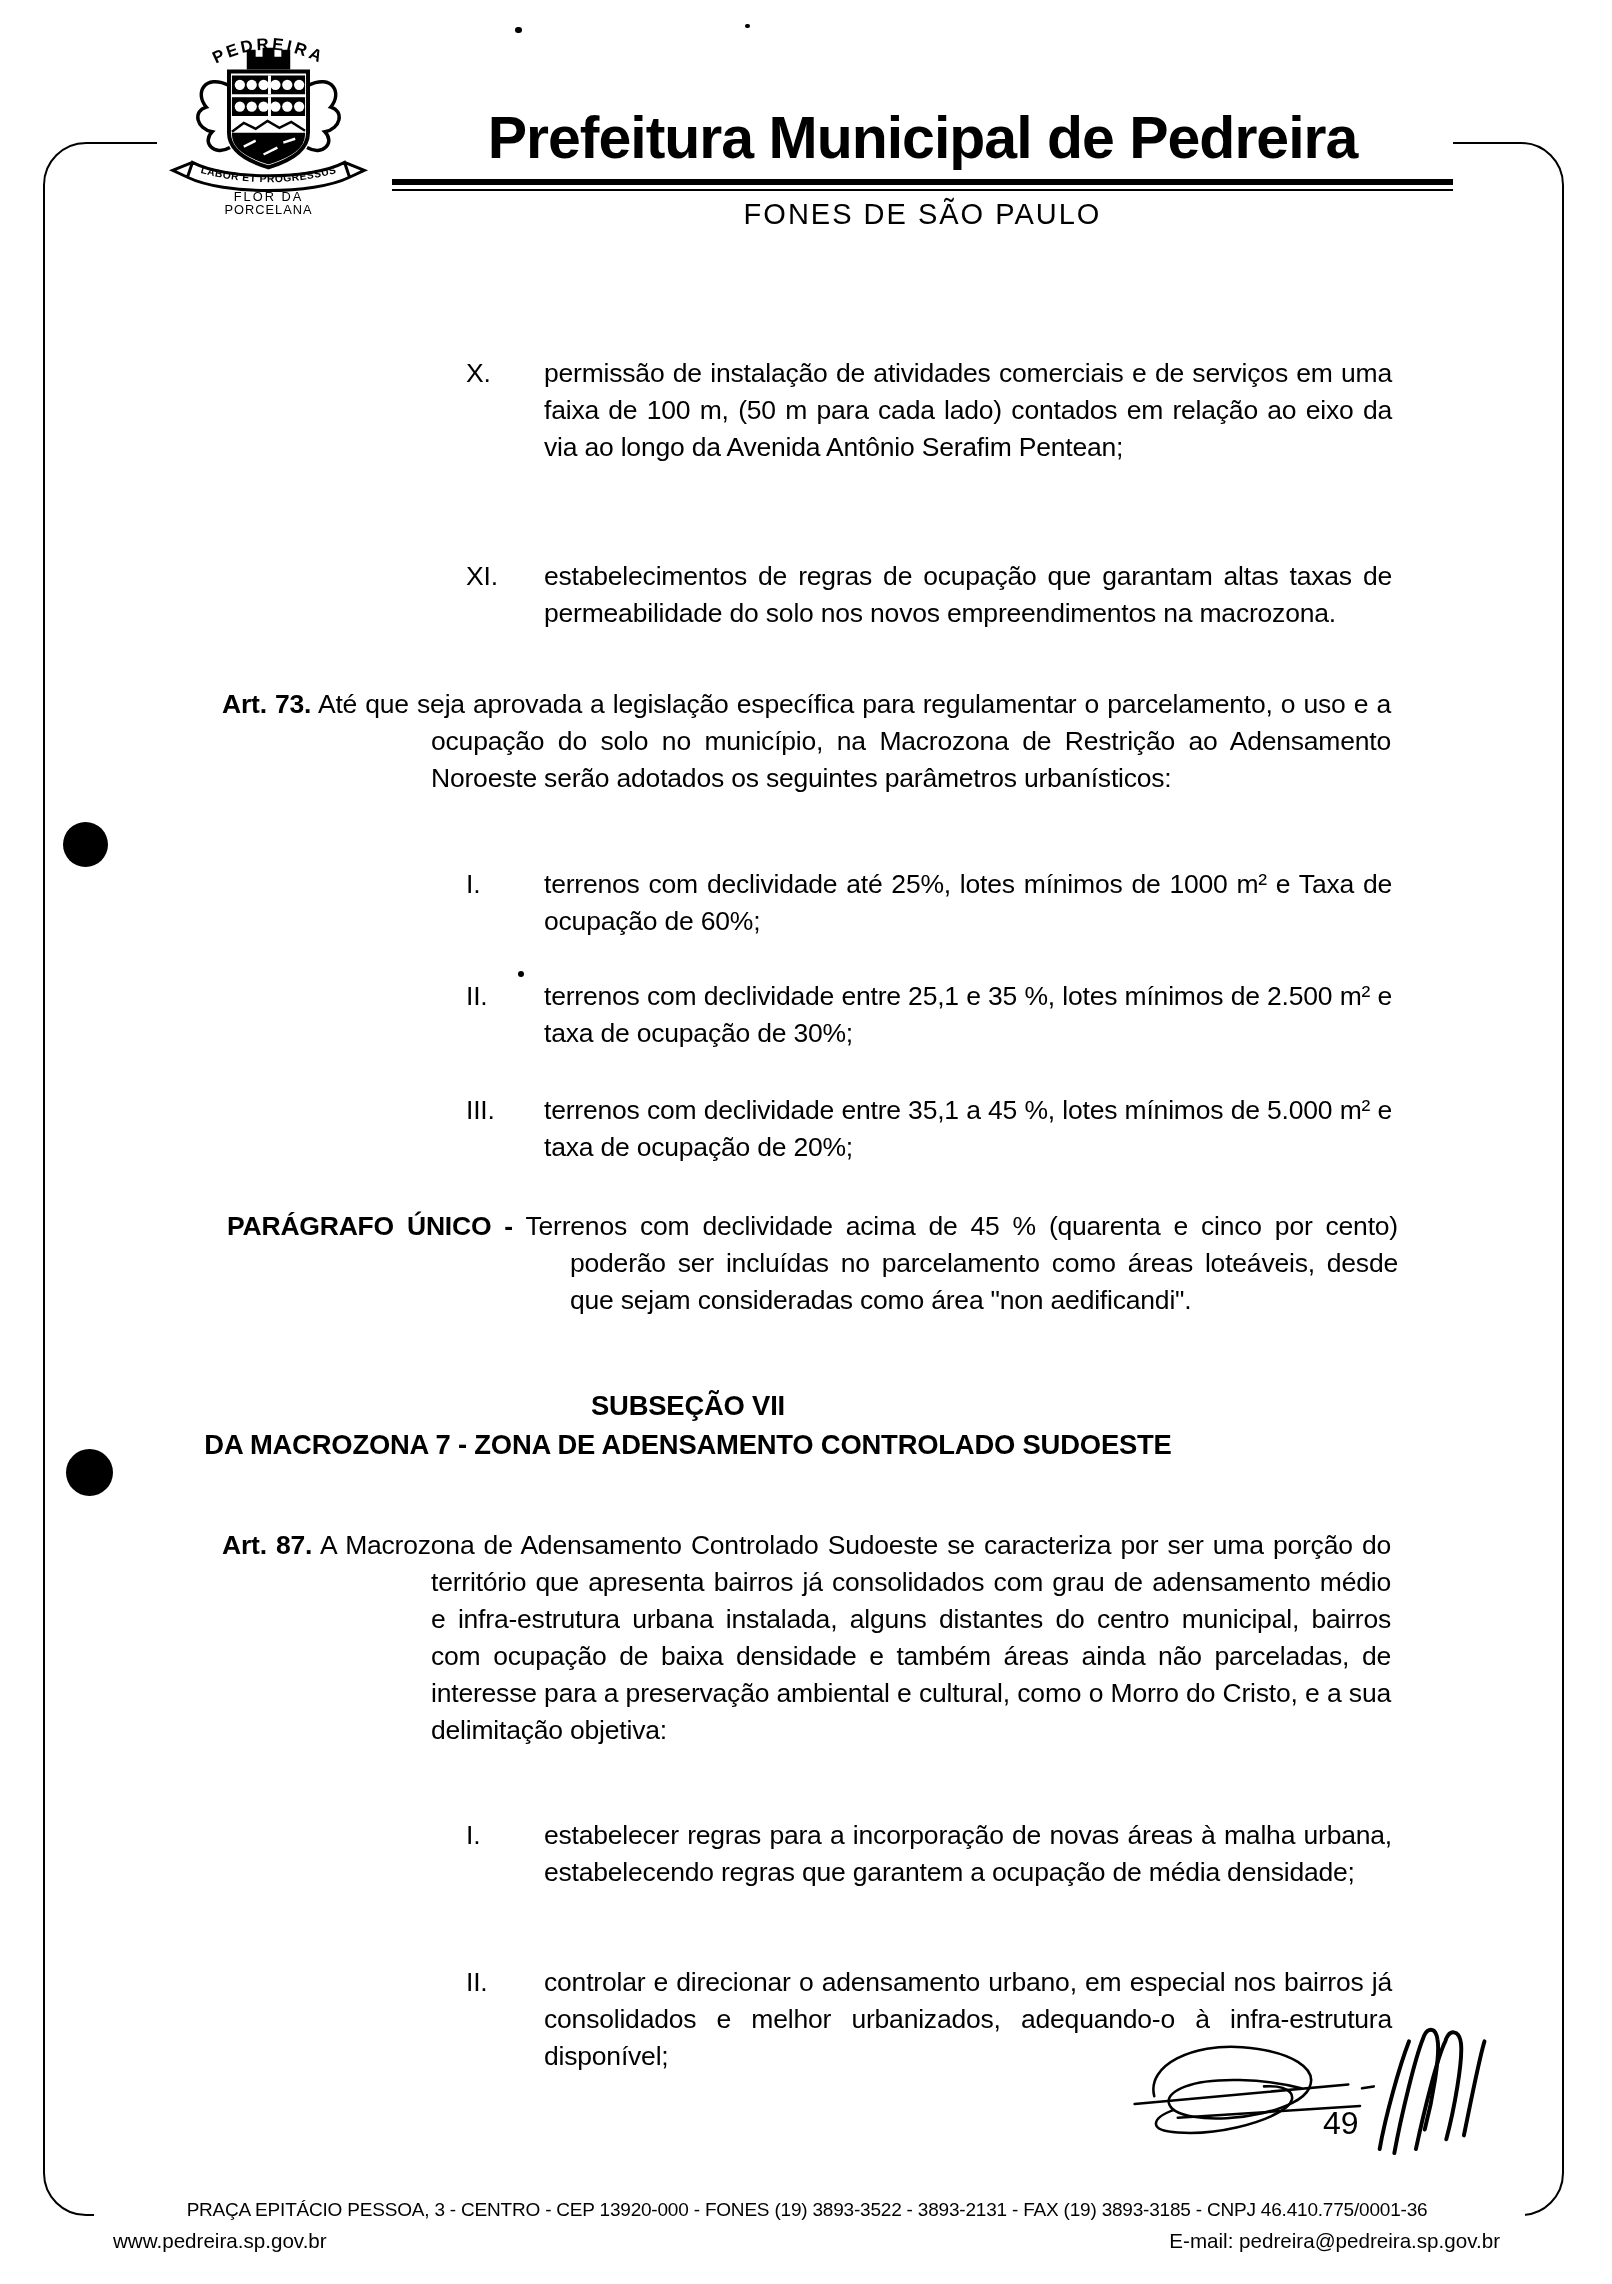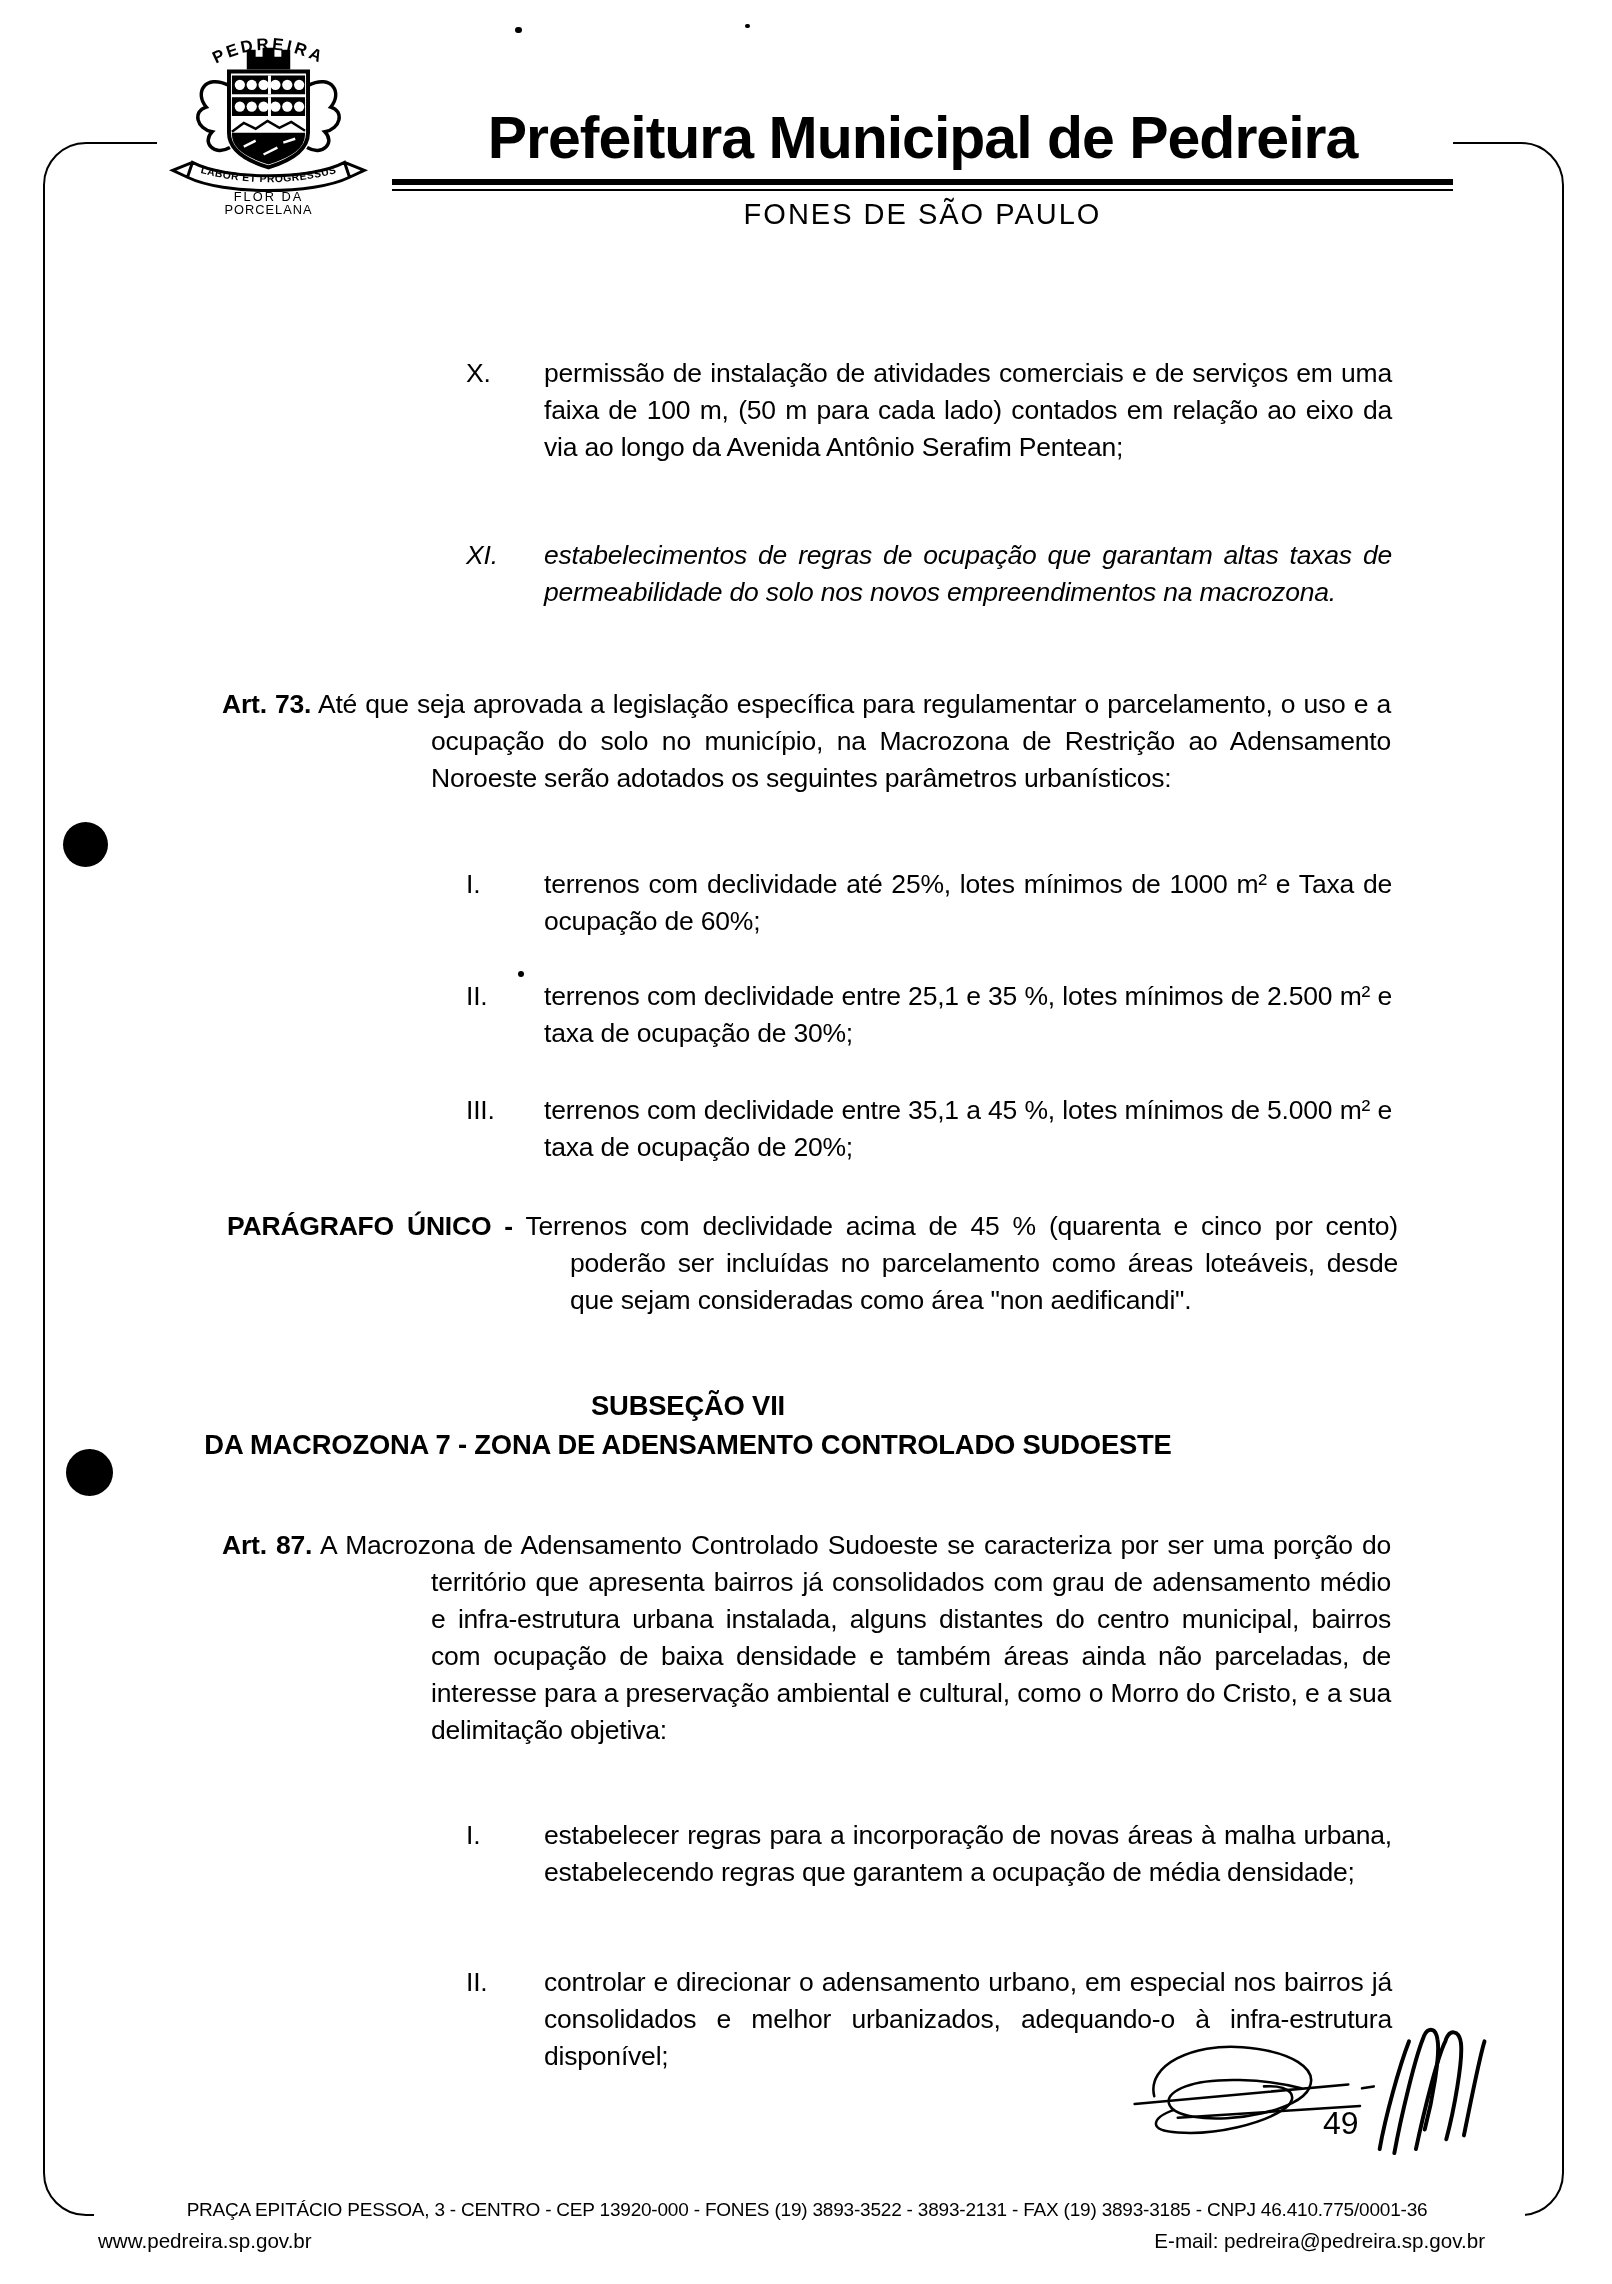--- a/index.html
+++ b/index.html
@@ -44,21 +44,21 @@
   .speck2{left:518px;top:971px;width:5.9px;height:5.9px;}
   .speck3{left:745px;top:23.5px;width:4.9px;height:4.9px;}
 
   
   .sig{position:absolute;left:1117px;top:2000px;width:392px;height:162px;z-index:3;}
   .pageno{position:absolute;left:1323px;top:2105px;font-size:32px;z-index:3;text-align:right;}
 
   
   .footer1{position:absolute;left:57px;width:1500px;top:2197px;text-align:center;
     font-size:19px;line-height:25.5px;letter-spacing:-0.2px;white-space:nowrap;z-index:3;}
-  .footer2{position:absolute;left:98px;width:1387px;top:2228px;display:flex;
+  .footer2{position:absolute;left:113px;width:1387px;top:2228px;display:flex;
     justify-content:space-between;font-size:20.6px;line-height:25.5px;z-index:3;}
 </style>
 </head>
 <body>
 
 <div class="page">
 
   <div class="frame"></div>
   <div class="mask mask-header"></div>
   <div class="mask mask-footer"></div>
@@ -111,21 +111,21 @@
     <div class="rule-thick"></div>
     <div class="rule-thin"></div>
     <div class="subtitle">FONES DE SÃO PAULO</div>
   </div>
 
   <div class="block item" style="top:355px;">
     <span class="num">X.</span>
     <span class="txt">permissão de instalação de atividades comerciais e de serviços em uma faixa de 100 m, (50 m para cada lado) contados em relação ao eixo da via ao longo da Avenida Antônio Serafim Pentean;</span>
   </div>
 
-  <div class="block item" style="top:537px;font-style:italic;">
+  <div class="block item" style="top:558px;">
     <span class="num">XI.</span>
     <span class="txt">estabelecimentos de regras de ocupação que garantam altas taxas de permeabilidade do solo nos novos empreendimentos na macrozona.</span>
   </div>
 
   <div class="block art" style="top:686px;">
     <span class="blabel">Art. 73.</span>
     <span> </span>
     <span>Até que seja aprovada a legislação específica para regulamentar o parcelamento, o uso e a ocupação do solo no município, na Macrozona de Restrição ao Adensamento Noroeste serão adotados os seguintes parâmetros urbanísticos:</span>
   </div>
 

